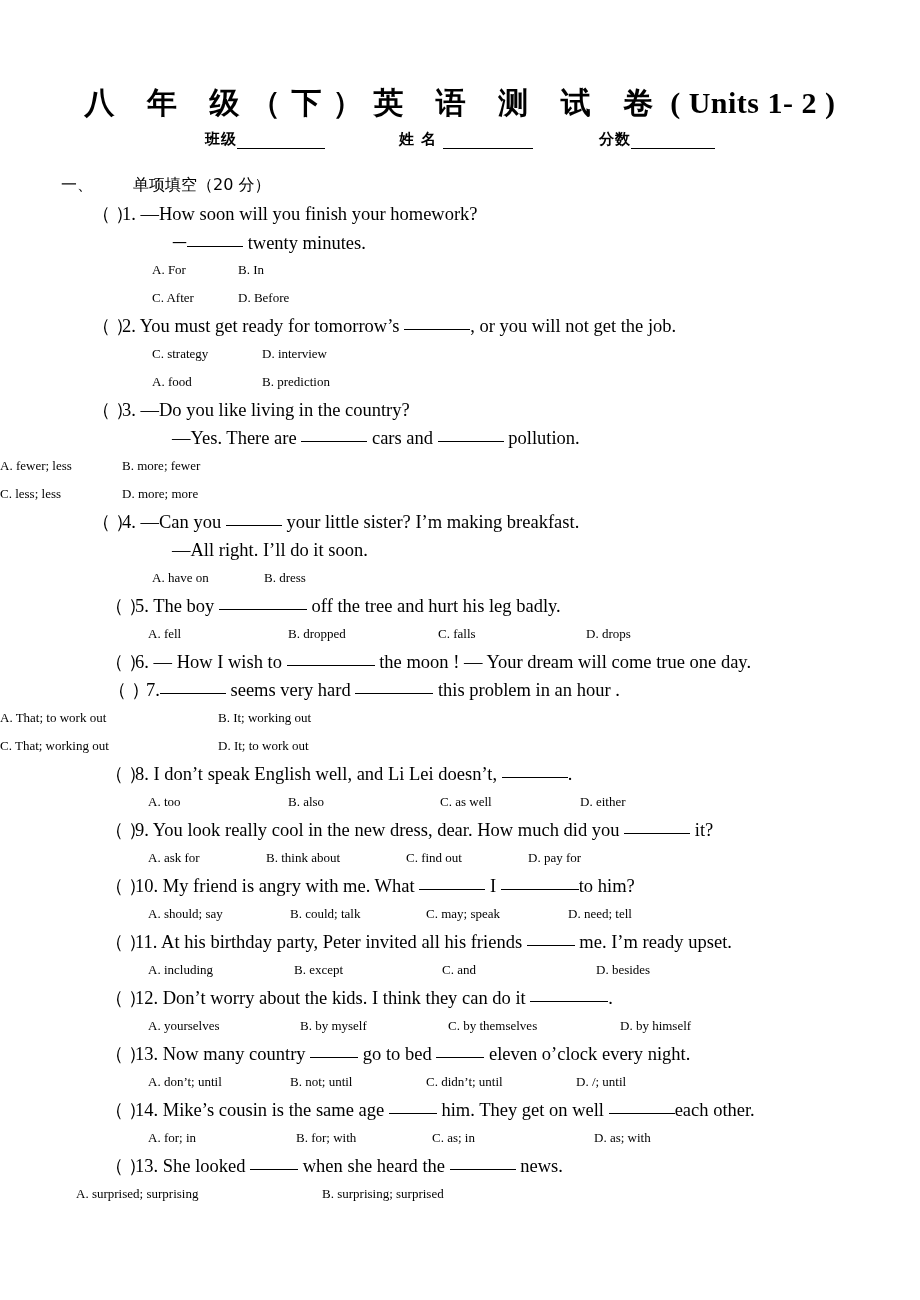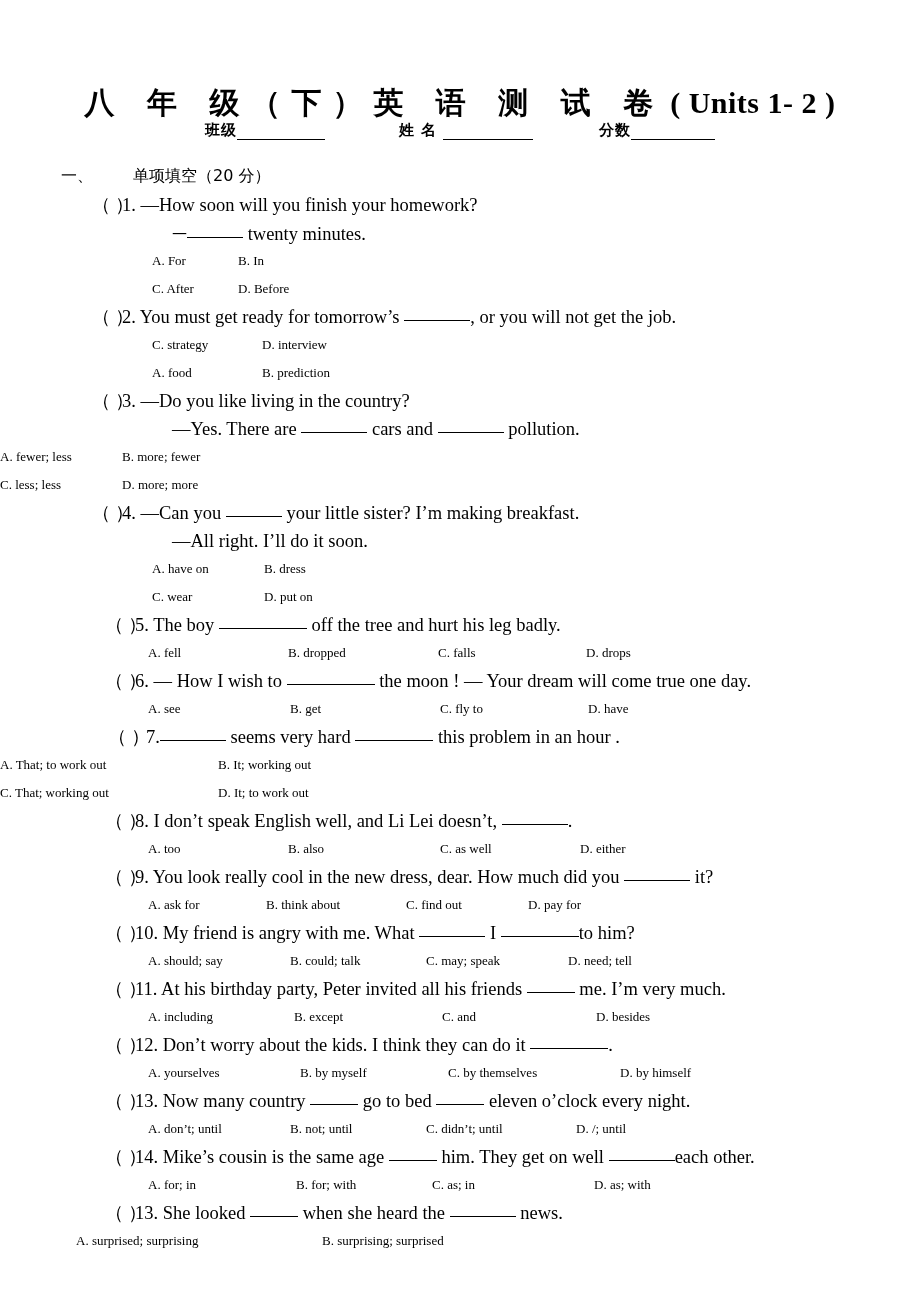--- a/index.html
+++ b/index.html
@@ -45,21 +45,21 @@
   }
   .title-en {
     letter-spacing: 0.5px;
     font-family: "Liberation Serif", serif;
     font-weight: bold;
     font-size: 30px;
     margin-left: 6px;
   }
 
   .subtitle-line {
-    margin-top: 0;
+    margin-top: 9px;
     font-size: 16px;
     font-weight: bold;
     display: flex;
     justify-content: center;
     align-items: flex-end;
     gap: 0px;
   }
   .field {
     display: inline-flex;
     align-items: flex-end;
@@ -225,36 +225,30 @@
 
     <div class="qline indent-a">
       <span class="qmark">（  ）</span><span class="qnum">4.</span> <span>—Can you </span><span class="blank b-md"></span><span> your little sister? I’m making breakfast.</span>
     </div>
     <div class="qline stem-cont-b">
       <span>—All right. I’ll do it soon.</span>
     </div>
     <div class="opts opts-2">
       <span class="opt" style="width:112px">A. have on</span><span class="opt">B. dress</span>
     </div>
-    <div class="opts opts-2">
-      <span class="opt" style="width:112px">C. wear</span><span class="opt">D. put on</span>
-    </div>
 
     <div class="qline indent-b">
       <span class="qmark">（  ）</span><span class="qnum">5.</span> <span>The boy </span><span class="blank b-xxl"></span><span> off the tree and hurt his leg badly.</span>
     </div>
     <div class="opts opts-4">
       <span class="opt" style="width:140px">A. fell</span><span class="opt" style="width:150px">B. dropped</span><span class="opt" style="width:148px">C. falls</span><span class="opt">D. drops</span>
     </div>
 
     <div class="qline indent-b">
       <span class="qmark">（  ）</span><span class="qnum">6.</span> <span>— How I wish to </span><span class="blank b-xxl"></span><span> the moon ! — Your dream will come true one day.</span>
-    </div>
-    <div class="opts opts-4">
-      <span class="opt" style="width:142px">A. see</span><span class="opt" style="width:150px">B. get</span><span class="opt" style="width:148px">C. fly to</span><span class="opt">D. have</span>
     </div>
 
     <div class="qline indent-c">
       <span class="qmark" style="width:38px">（  ）</span><span class="qnum">7.</span><span class="blank b-lg"></span><span> seems very hard </span><span class="blank b-xl"></span><span> this problem in an hour .</span>
     </div>
     <div class="opts opts-2b">
       <span class="opt" style="width:218px">A. That; to work out</span><span class="opt">B. It; working out</span>
     </div>
     <div class="opts opts-2b">
       <span class="opt" style="width:218px">C. That; working out</span><span class="opt">D. It; to work out</span>
@@ -275,21 +269,21 @@
     </div>
 
     <div class="qline indent-b">
       <span class="qmark">（  ）</span><span class="qnum">10.</span> <span>My friend is angry with me. What </span><span class="blank b-lg"></span><span> I </span><span class="blank b-xl"></span><span>to him?</span>
     </div>
     <div class="opts opts-4">
       <span class="opt" style="width:142px">A. should; say</span><span class="opt" style="width:136px">B. could; talk</span><span class="opt" style="width:142px">C. may; speak</span><span class="opt">D. need; tell</span>
     </div>
 
     <div class="qline indent-b">
-      <span class="qmark">（  ）</span><span class="qnum">11.</span> <span>At his birthday party, Peter invited all his friends </span><span class="blank b-sm"></span><span> me. I’m very much.</span>
+      <span class="qmark">（  ）</span><span class="qnum">11.</span> <span>At his birthday party, Peter invited all his friends </span><span class="blank b-sm"></span><span> me. I’m ready upset.</span>
     </div>
     <div class="opts opts-4">
       <span class="opt" style="width:146px">A. including</span><span class="opt" style="width:148px">B. except</span><span class="opt" style="width:154px">C. and</span><span class="opt">D. besides</span>
     </div>
 
     <div class="qline indent-b">
       <span class="qmark">（  ）</span><span class="qnum">12.</span> <span>Don’t worry about the kids. I think they can do it </span><span class="blank b-xl"></span><span>.</span>
     </div>
     <div class="opts opts-4">
       <span class="opt" style="width:152px">A. yourselves</span><span class="opt" style="width:148px">B. by myself</span><span class="opt" style="width:172px">C. by themselves</span><span class="opt">D. by himself</span>

